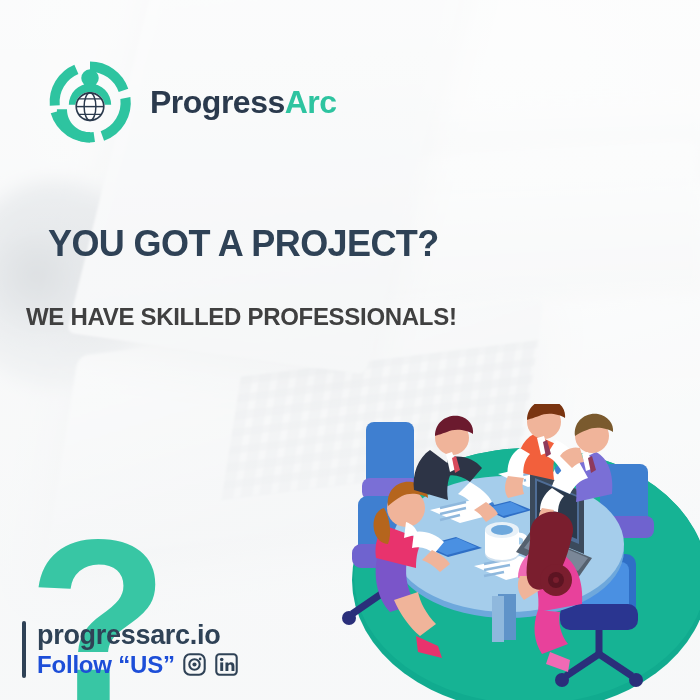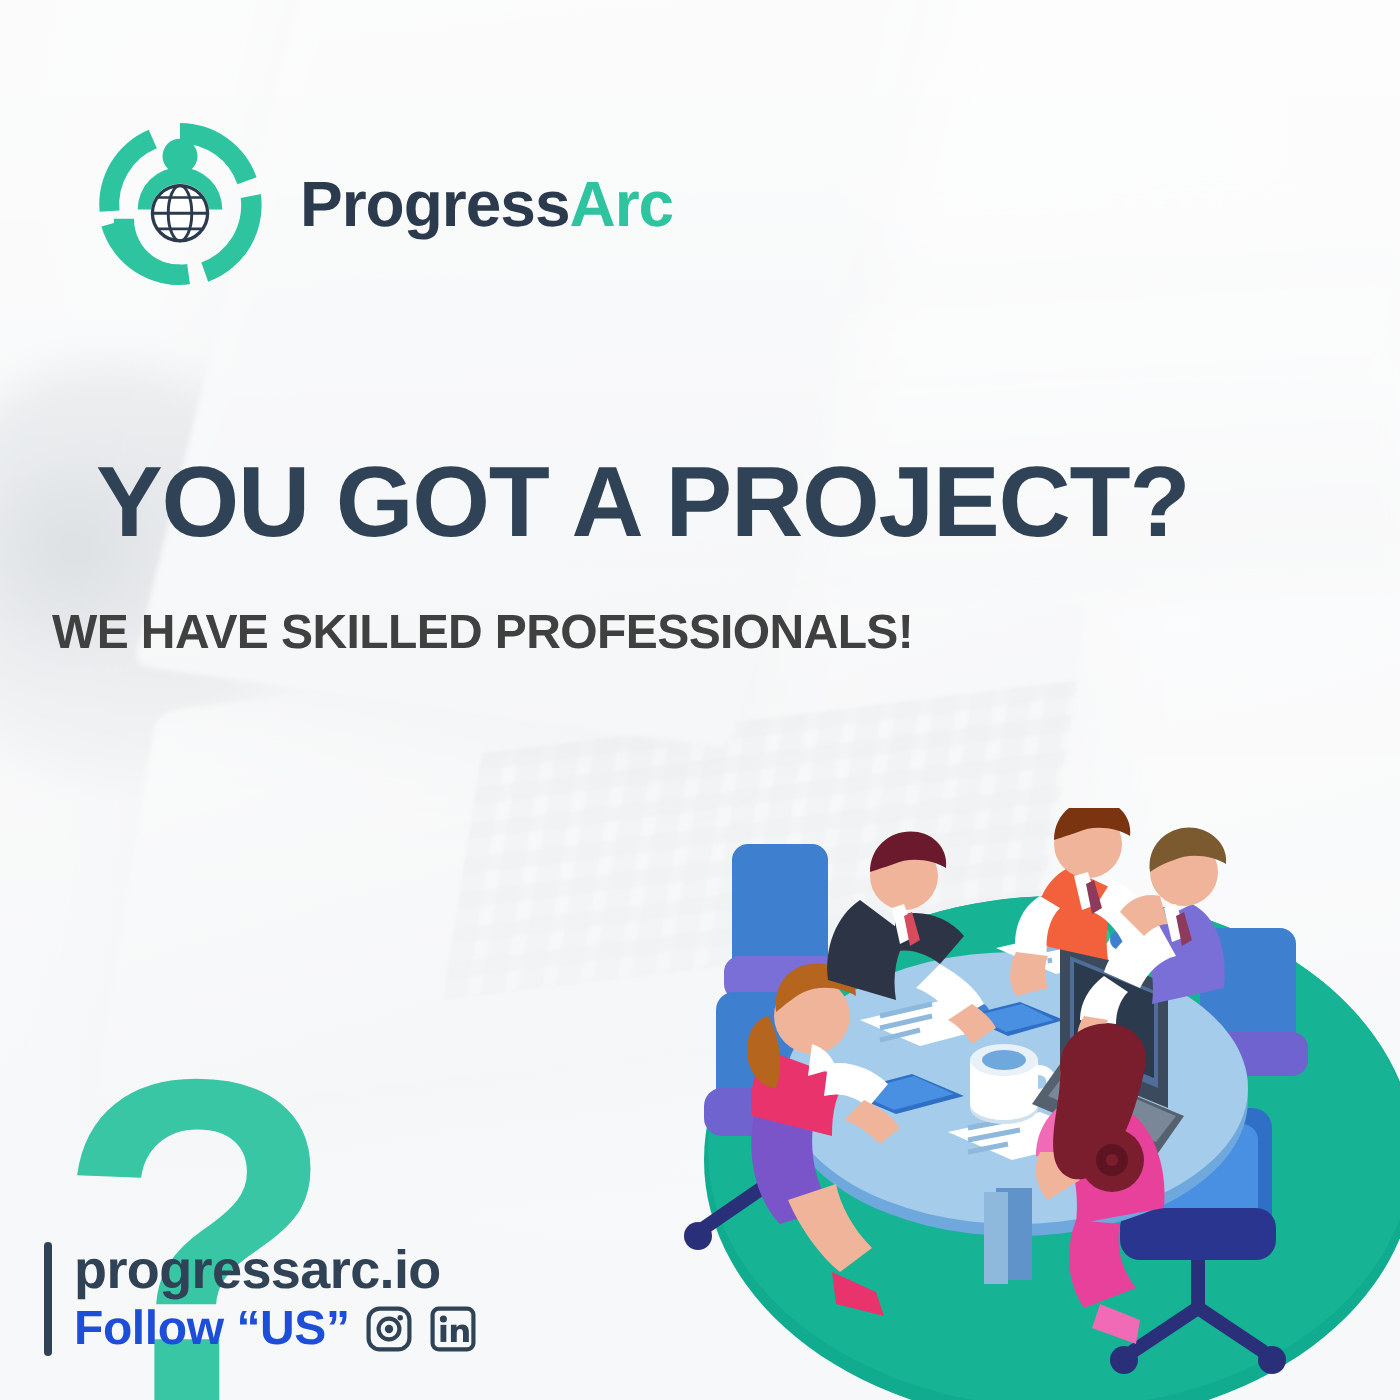--- a/index.html
+++ b/index.html
@@ -57,21 +57,21 @@
     font-weight:700;color:#2ec4a0;opacity:.95;user-select:none;}
 
   
   .logo{position:absolute;left:44px;top:56px;display:flex;align-items:center;gap:14px;}
   .logo-mark{width:92px;height:92px;flex:0 0 auto;}
   .logo-word{font-size:32px;font-weight:700;letter-spacing:-.5px;
     color:#2b3a4d;white-space:nowrap;}
   .logo-word .accent{color:#2ec4a0;}
 
   
-  .headline{position:absolute;left:48px;top:226px;font-size:50px;line-height:1.02;
+  .headline{position:absolute;left:48px;top:226px;font-size:36px;line-height:1.02;
     font-weight:700;color:#2f4256;letter-spacing:-.6px;white-space:nowrap;}
   .subheadline{position:absolute;left:26px;top:305px;font-size:24px;line-height:1.02;
     font-weight:700;color:#404040;letter-spacing:-.3px;white-space:nowrap;}
 
   
   .footer{position:absolute;left:22px;bottom:22px;display:flex;align-items:stretch;gap:11px;}
   .footer-bar{width:4px;background:#2f4256;border-radius:2px;}
   .footer-text{display:flex;flex-direction:column;gap:1px;}
   .site{font-size:27px;font-weight:700;color:#2f4256;letter-spacing:-.3px;line-height:1.1;}
   .follow-row{display:flex;align-items:center;gap:7px;}

